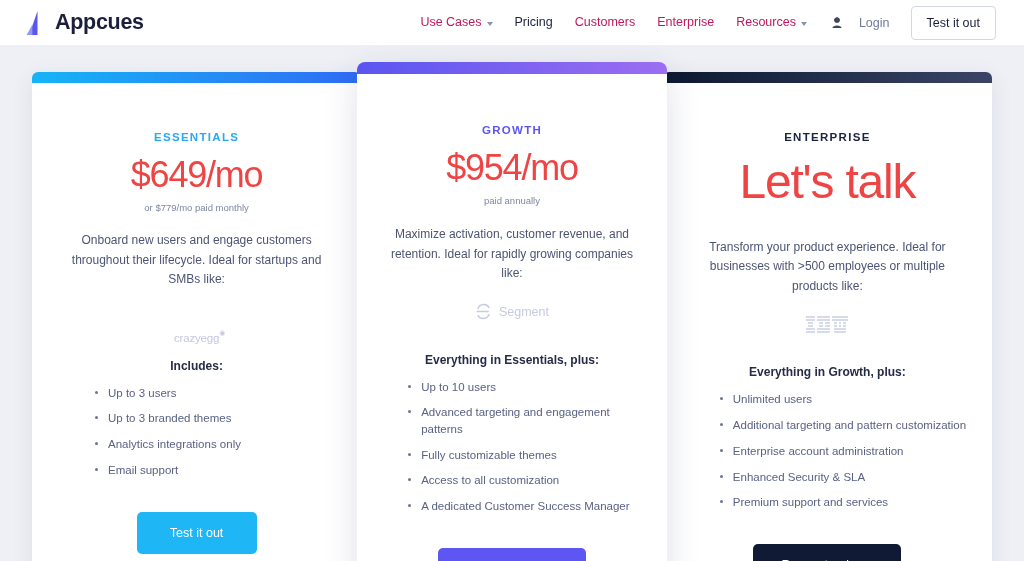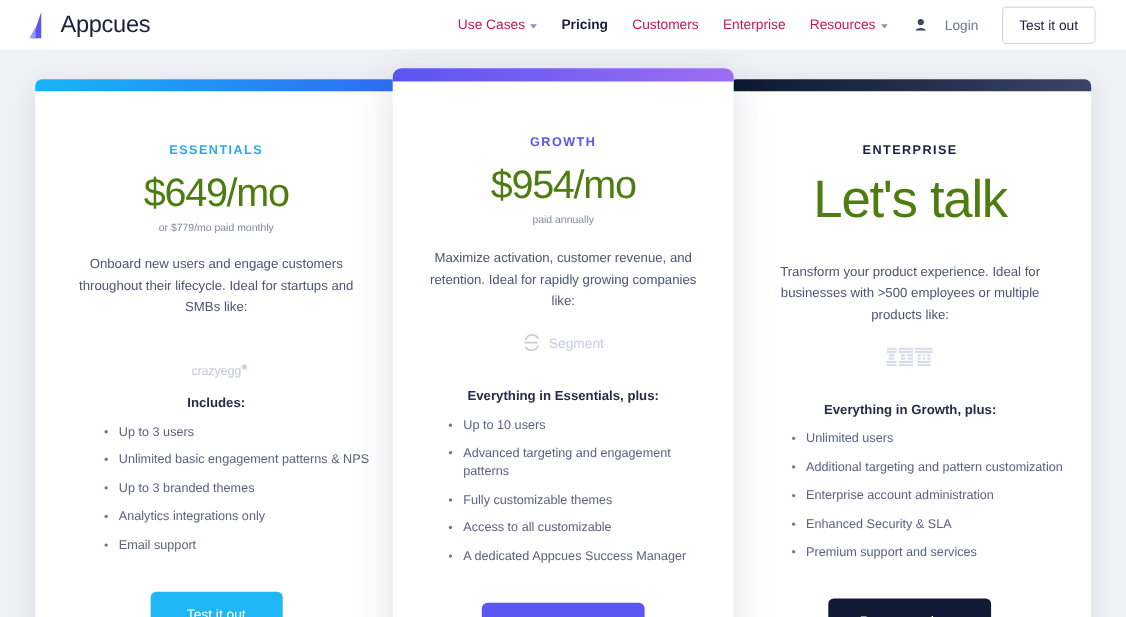--- a/index.html
+++ b/index.html
@@ -37,21 +37,21 @@
   }
 
   .brand-mark {
     width: 22px;
     height: 24px;
     display: block;
   }
 
   .brand-name {
     font-size: 21.5px;
-    font-weight: 400;
+    font-weight: 700;
     letter-spacing: -0.3px;
     color: #1b1f3b;
   }
 
   .nav {
     display: flex;
     align-items: center;
     gap: 0;
   }
 
@@ -62,21 +62,21 @@
     line-height: 1;
     white-space: nowrap;
     cursor: pointer;
     display: flex;
     align-items: center;
     gap: 5px;
   }
 
   .nav-link.active {
     color: #1b1f3b;
-    font-weight: 700;
+    font-weight: 400;
   }
 
   .caret {
     display: inline-block;
     width: 0;
     height: 0;
     border-left: 3.2px solid transparent;
     border-right: 3.2px solid transparent;
     border-top: 4px solid #8a93ad;
     position: relative;
@@ -179,21 +179,21 @@
     text-align: center;
   }
 
   .card-left .plan-label    { margin-top: 48px; }
   .card-featured .plan-label{ margin-top: 50px; }
   .card-right .plan-label   { margin-top: 48px; }
 
   .price {
     font-size: 36px;
     font-weight: 300;
-    color: #4d7c0f;
+    color: #ef4444;
     letter-spacing: -1.2px;
     margin-top: 12px;
     line-height: 1.12;
     text-align: center;
   }
 
   .card-right .price { font-size: 48px; }
 
   .price-note {
     font-size: 9.5px;
@@ -387,21 +387,20 @@
       <div class="logo-slot">
         <span class="logo-crazyegg">
           <span>crazyegg</span><sup>◉</sup>
         </span>
       </div>
 
       <div class="includes-title">Includes:</div>
 
       <ul class="feature-list">
         <li class="feature-item">Up to 3 users</li>
-        <li class="feature-item">Unlimited basic engagement patterns &amp; NPS</li>
         <li class="feature-item">Up to 3 branded themes</li>
         <li class="feature-item">Analytics integrations only</li>
         <li class="feature-item">Email support</li>
       </ul>
 
       <div class="cta-wrap">
         <button class="cta cta-essentials">Test it out</button>
       </div>
     </div>
   </div>
@@ -424,22 +423,22 @@
           <span>Segment</span>
         </span>
       </div>
 
       <div class="includes-title">Everything in Essentials, plus:</div>
 
       <ul class="feature-list">
         <li class="feature-item">Up to 10 users</li>
         <li class="feature-item">Advanced targeting and engagement patterns</li>
         <li class="feature-item">Fully customizable themes</li>
-        <li class="feature-item">Access to all customizable</li>
-        <li class="feature-item">A dedicated Appcues Success Manager</li>
+        <li class="feature-item">Access to all customization</li>
+        <li class="feature-item">A dedicated Customer Success Manager</li>
       </ul>
 
       <div class="cta-wrap">
         <button class="cta cta-growth">Request a demo</button>
       </div>
     </div>
   </div>
 
   <div class="card card-side card-right">
     <div class="card-bar" style="background: linear-gradient(90deg, #0c182f 0%, #3b4466 100%);"></div>

